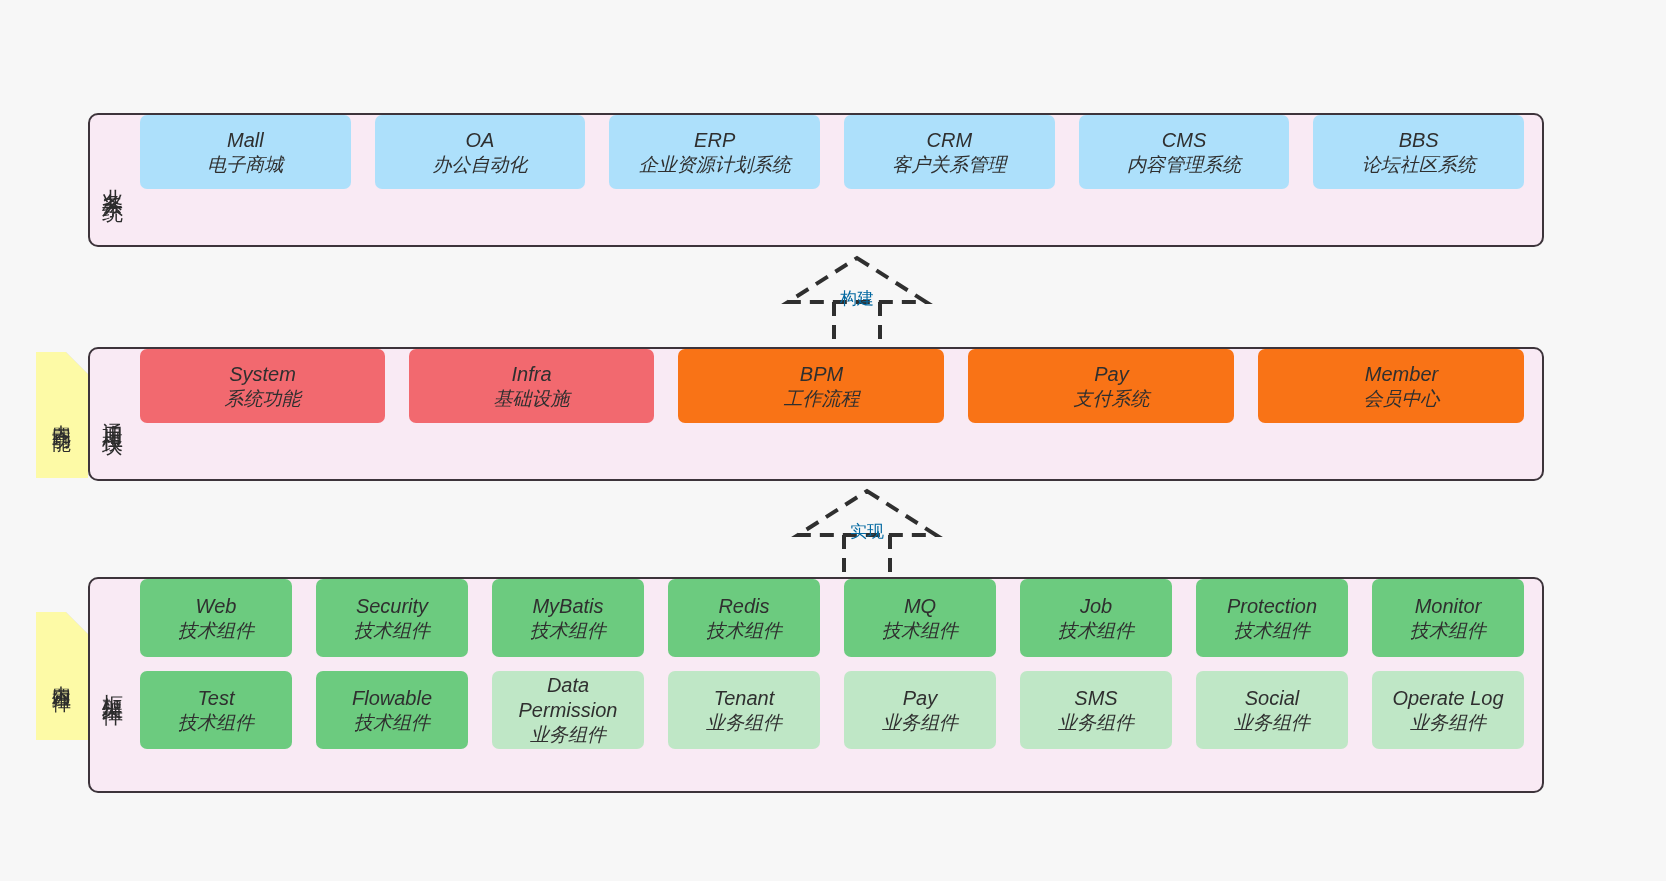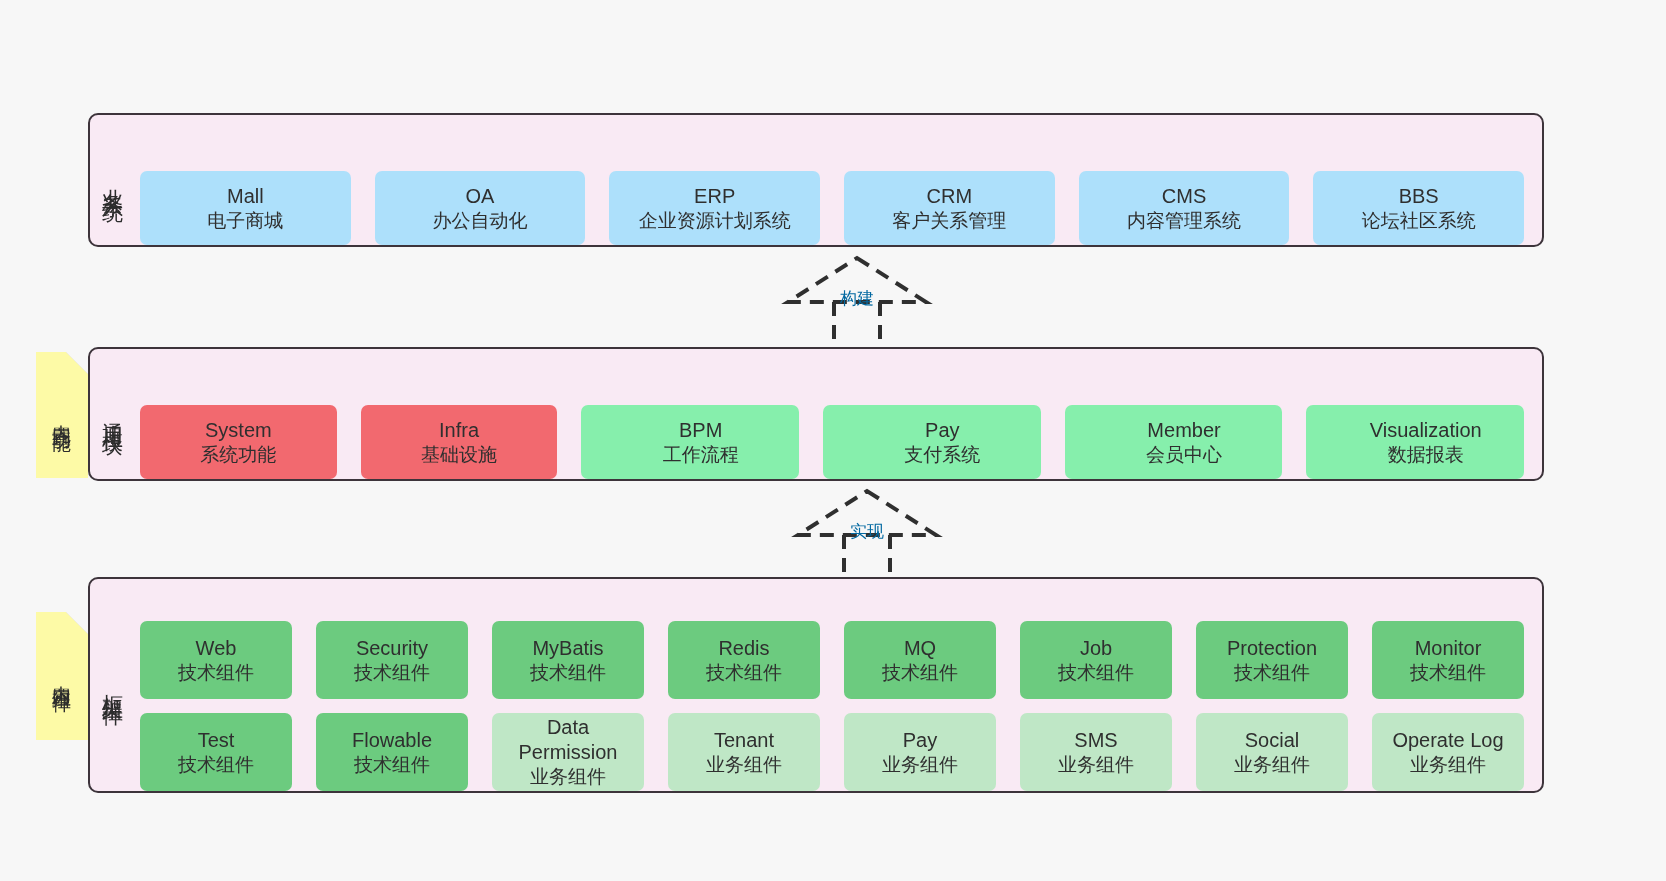--- a/index.html
+++ b/index.html
@@ -38,23 +38,24 @@
     text-orientation: upright;
     letter-spacing: 4px;
     line-height: 1;
     white-space: nowrap;
     user-select: none;
   }
   .layer-body {
     flex: 1 1 auto;
     display: flex;
     flex-direction: column;
-    justify-content: flex-end;
+    justify-content: flex-start;
     gap: 14px;
     padding: 0 18px 0 4px;
+    font-style: italic;
   }
   .row {
     display: flex;
     gap: 24px;
     align-items: stretch;
   }
   .cell {
     flex: 1 1 0;
     border-radius: 7px;
     display: flex;
@@ -65,21 +66,21 @@
     line-height: 1.25;
     color: #2f2f2f;
     padding: 4px 6px;
   }
   .cell .en { font-size: 20px; }
   .cell .cn { font-size: 19px; }
 
   
   .c-blue      { background: #ade0fb; }
   .c-red       { background: #f2696f; }
-  .c-pink      { background: #86efac; padding-left: 27px; }
+  .c-pink      { background: #f97316; padding-left: 27px; }
   .c-green     { background: #6ccb7f; }
   .c-lightgreen{ background: #bfe7c6; }
 
   
   #layer-business { left: 88px;  top: 113px; width: 1456px; height: 134px; }
   #layer-business .cell { height: 74px; }
 
   #layer-common   { left: 88px;  top: 347px; width: 1456px; height: 134px; }
   #layer-common .cell { height: 74px; }
 
@@ -210,24 +211,20 @@
           <span class="cn">工作流程</span>
         </div>
         <div class="cell c-pink">
           <span class="en">Pay</span>
           <span class="cn">支付系统</span>
         </div>
         <div class="cell c-pink">
           <span class="en">Member</span>
           <span class="cn">会员中心</span>
         </div>
-        <div class="cell c-pink">
-          <span class="en">Visualization</span>
-          <span class="cn">数据报表</span>
-        </div>
       </div>
     </div>
   </div>
 
   <div class="connector" id="connector-implement">
     <svg viewBox="0 0 190 100" preserveAspectRatio="none" aria-hidden="true">
       <path d="M 95 4 L 164 48 L 26 48 Z" fill="none" stroke="#2f2f2f" stroke-width="4" stroke-dasharray="14 9" stroke-linecap="butt"></path>
       <path d="M 72 48 L 72 100 M 118 48 L 118 100" fill="none" stroke="#2f2f2f" stroke-width="4" stroke-dasharray="14 9" stroke-linecap="butt"></path>
     </svg>
     <span class="conn-label">实现</span>

